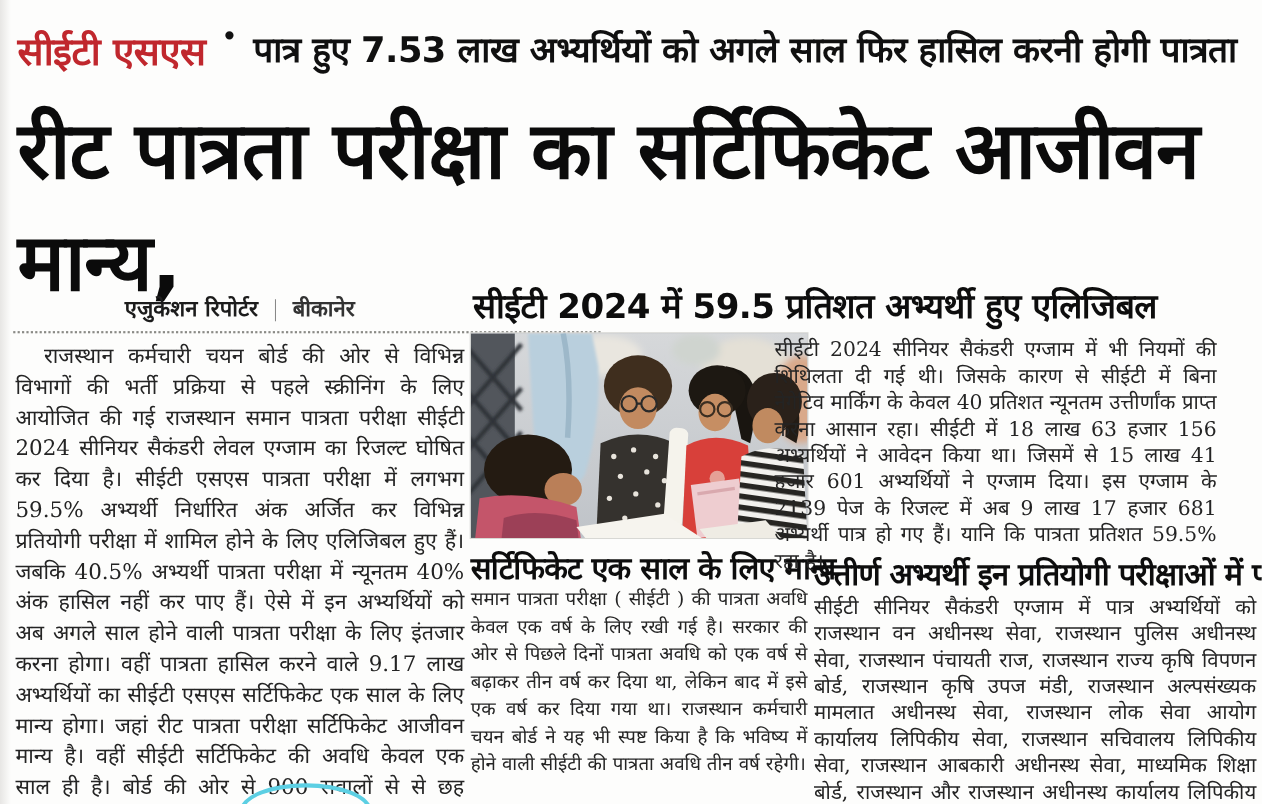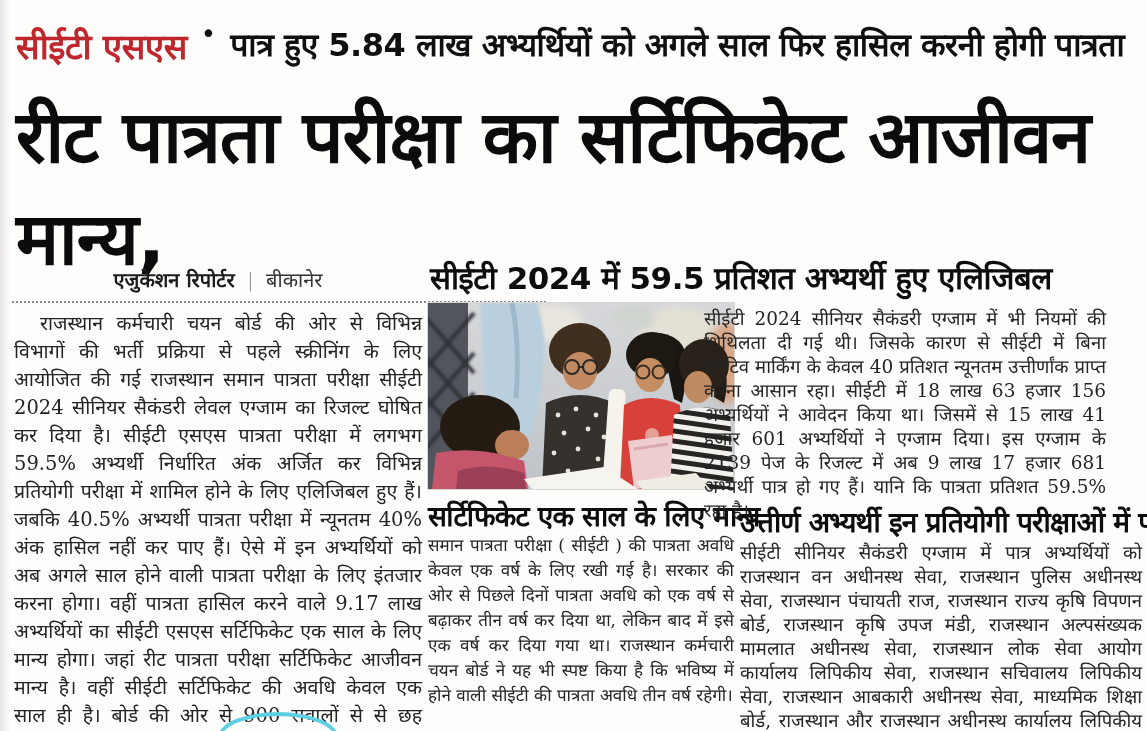--- a/index.html
+++ b/index.html
@@ -27,21 +27,21 @@
     font-size:72px;font-weight:800;color:#0b0b0b;line-height:1.42;
     letter-spacing:-1px;
   }
   
   .byline{
     position:absolute;left:12px;top:266px;width:412px;
     text-align:center;font-size:20px;color:#1c1c1c;white-space:nowrap;
   }
   .byline .rep{font-weight:700;margin-top:32px;}
   .byline .sep{color:#888;font-weight:300;margin:0 6px;}
-  .byline .loc{font-weight:400;color:#333;}
+  .byline .loc{font-weight:700;color:#333;}
   .dotted-rule{
     position:absolute;left:12px;top:301px;width:534px;height:0;
     border-top:2px dotted #8a8a86;
   }
   
   .subheadline{
     position:absolute;left:430px;top:256px;width:712px;
     font-size:31px;font-weight:800;color:#0d0d0d;letter-spacing:-.5px;white-space:nowrap;
   }
   
@@ -86,21 +86,21 @@
   }
 </style>
 </head>
 <body>
 
 <div class="page-edge"></div>
 
 <div class="kicker">
   <span class="kicker-tag">सीईटी एसएस</span>
   <span class="kicker-bullet">•</span>
-  <span class="kicker-text">पात्र हुए 5.84 लाख अभ्यर्थियों को अगले साल फिर हासिल करनी होगी पात्रता</span>
+  <span class="kicker-text">पात्र हुए 7.53 लाख अभ्यर्थियों को अगले साल फिर हासिल करनी होगी पात्रता</span>
 </div>
 
 <div class="headline">
   <div>रीट पात्रता परीक्षा का सर्टिफिकेट आजीवन मान्य,</div>
 </div>
 
 <div class="byline">
   <span class="rep">एजुकेशन रिपोर्टर</span>
   <span class="sep">|</span>
   <span class="loc">बीकानेर</span>

